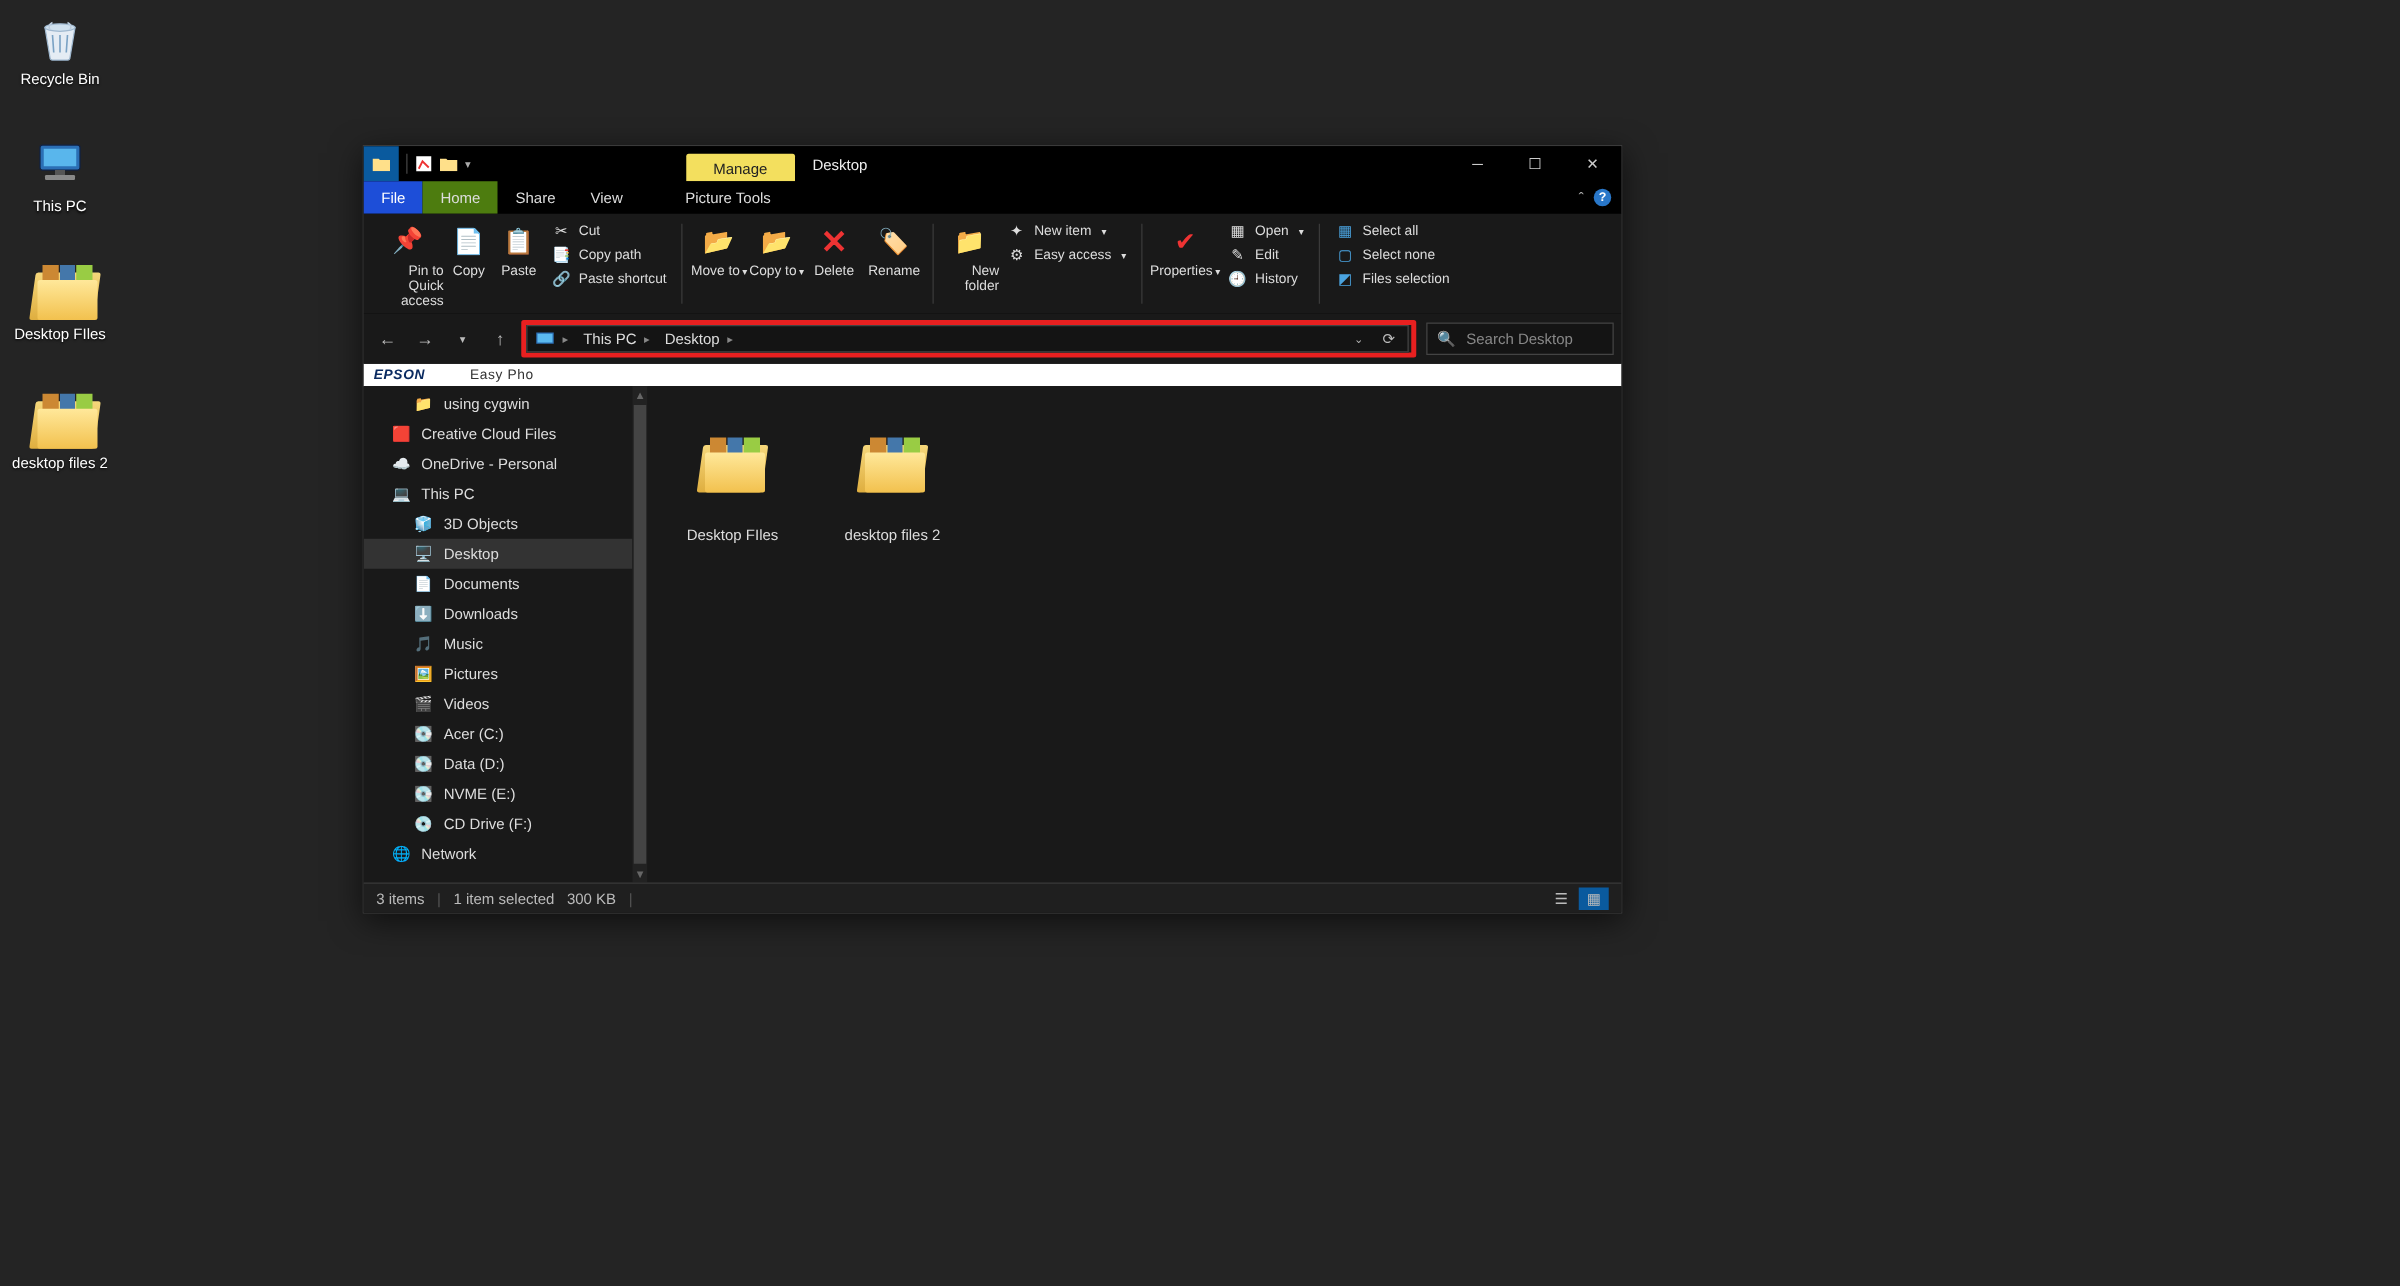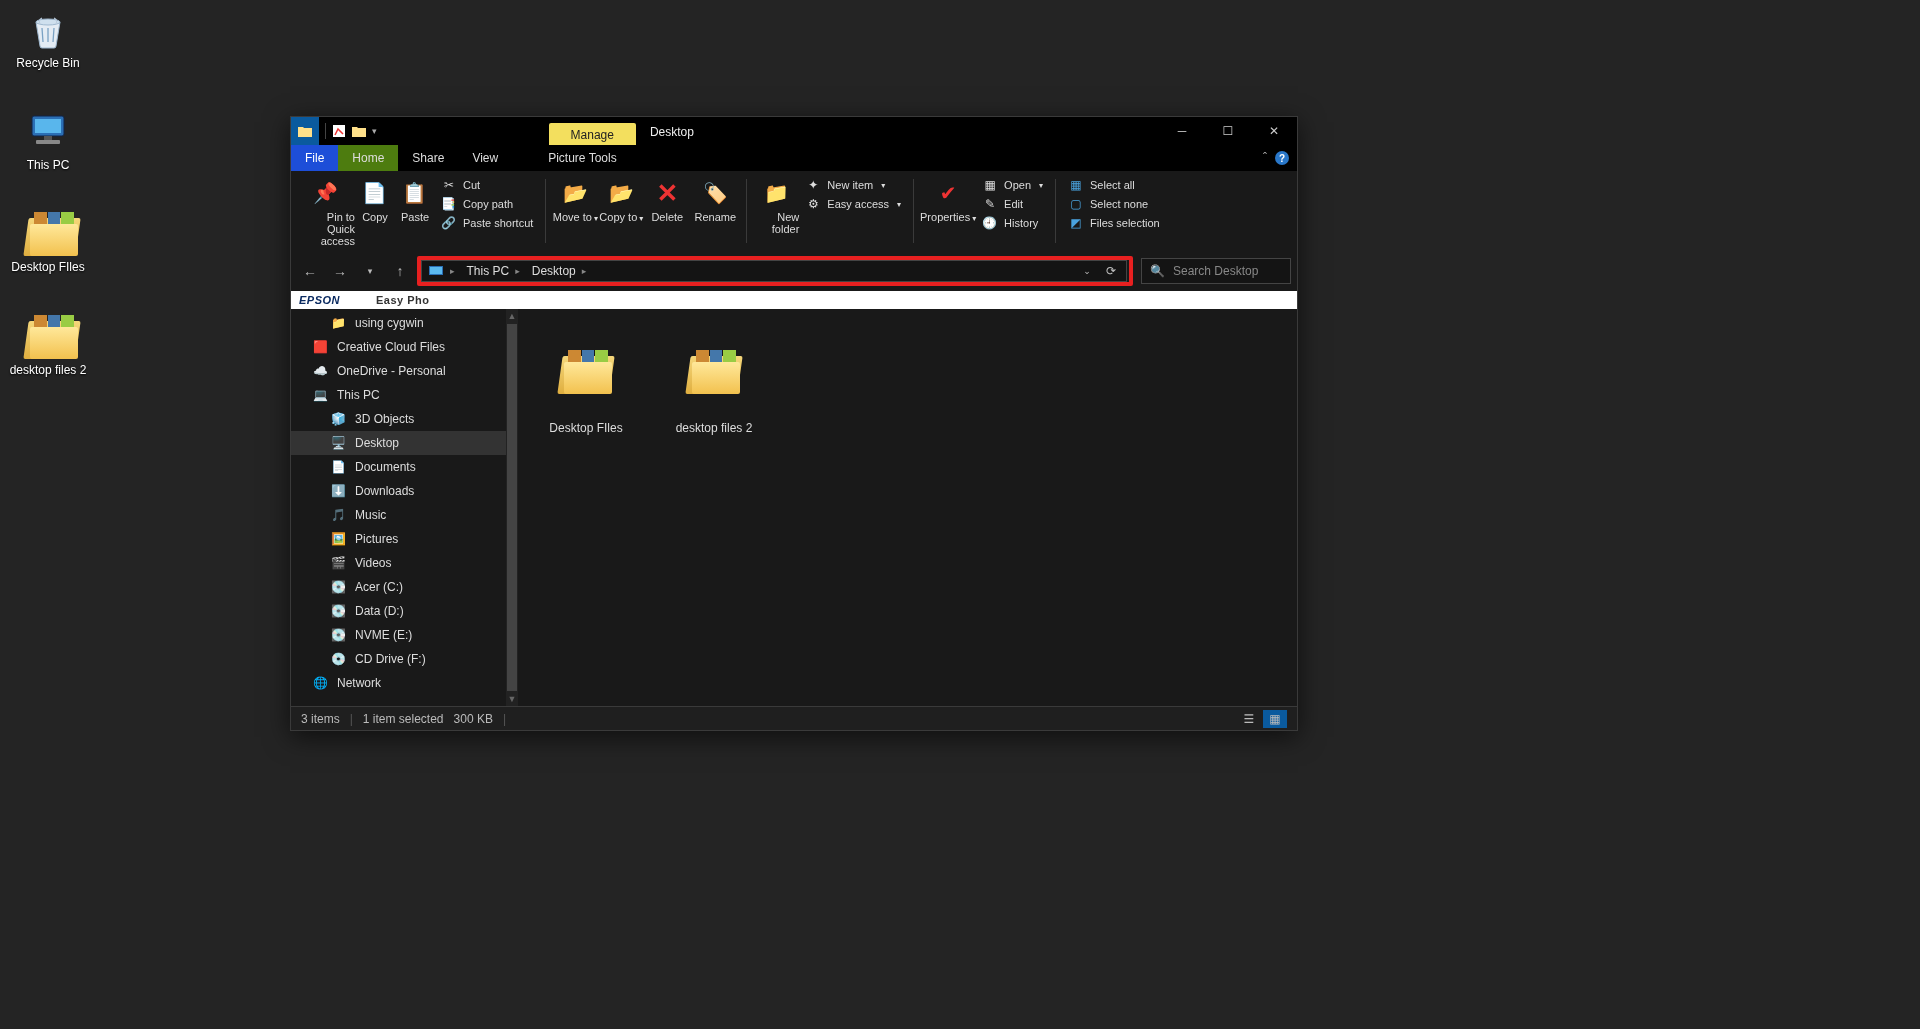--- a/index.html
+++ b/index.html
@@ -63,21 +63,21 @@
 .addr-shell { flex:1; height:30px; display:flex; align-items:center; border:4px solid #e82020; border-radius:2px; padding-right:2px; margin:0 4px 0 0; }
 .addr { flex:1; height:100%; background:#141414; border:1px solid #444; display:flex; align-items:center; color:#ddd; font-size:12px; }
 .addr .seg { display:flex; align-items:center; gap:6px; padding:0 6px; height:100%; cursor:pointer; }
 .addr .chev { color:#888; font-size:9px; }
 .addr-end { margin-left:auto; display:flex; align-items:center; gap:2px; padding-right:4px; }
 .addr-end div { width:22px; height:22px; display:flex; align-items:center; justify-content:center; color:#bbb; cursor:pointer; }
 .searchbox { width:150px; height:26px; background:#141414; border:1px solid #444; display:flex; align-items:center; color:#888; font-size:12px; gap:8px; padding:0 8px; }
 
 
 .epson { height:18px; background:#fff; color:#0a2a60; font-size:11px; font-style:italic; font-weight:bold; display:flex; align-items:center; padding:0 8px; letter-spacing:.5px; }
-.epson .ep2 { color:#333; font-weight:bold; font-style:normal; margin-left:4px;padding-left:32px; }
+.epson .ep2 { color:#333; font-weight:normal; font-style:normal; margin-left:4px;padding-left:32px; }
 
 
 .body { flex:1; display:flex; background:#191919; min-height:0; }
 .navtree { width:215px; background:#191919; color:#ddd; font-size:12px; overflow:hidden; padding:2px 0; }
 .navtree .item { display:flex; align-items:center; gap:8px; height:24px; padding-left:22px; cursor:pointer; }
 .navtree .item.sub { padding-left:40px; }
 .navtree .item.sel { background:#333; }
 .navtree .ic { width:16px; display:flex; justify-content:center; font-size:12px; }
 .navtree-scroll { width:12px; background:#222; display:flex; flex-direction:column; }
 .navtree-scroll .arrow{height:14px;display:flex;align-items:center;justify-content:center;color:#666;font-size:9px;}

